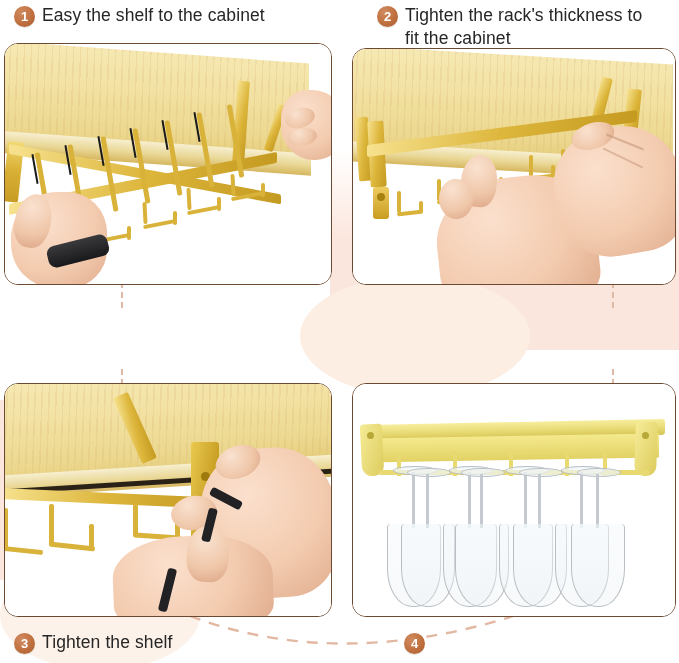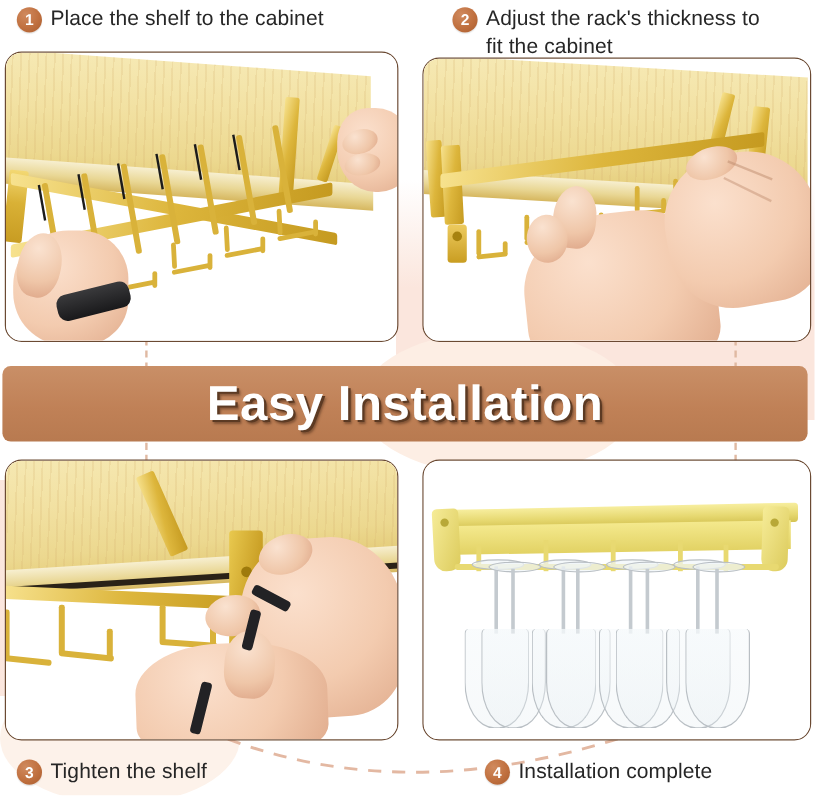--- a/index.html
+++ b/index.html
@@ -136,21 +136,21 @@
   <div class="deco-oval2"></div>
   <div class="deco-oval"></div>
 
   <div class="vtick" style="left:121px;top:282px;"></div>
   <div class="vtick" style="left:121px;top:369px;"></div>
   <div class="vtick" style="left:612px;top:282px;"></div>
   <div class="vtick" style="left:612px;top:369px;"></div>
 
   <div class="caption" style="left:14px;top:4px;width:310px;">
     <div class="badge">1</div>
-    <div class="cap-text">Place the shelf to the cabinet</div>
+    <div class="cap-text">Easy the shelf to the cabinet</div>
   </div>
 
   <div class="panel" style="left:4px;top:43px;width:326px;height:240px;">
     <div class="photo">
 
       <div class="wood" style="left:-16px;top:-4px;width:320px;height:104px;transform:skewY(4.2deg);transform-origin:left top;"></div>
       <div class="wood-edge" style="left:-16px;top:86px;width:322px;height:22px;transform:skewY(4.2deg);transform-origin:left top;"></div>
 
       <div class="gold-l" style="left:230px;top:37px;width:12px;height:82px;transform:rotate(4deg);"></div>
       <div class="gold-l" style="left:266px;top:60px;width:9px;height:48px;transform:rotate(18deg);"></div>
@@ -196,21 +196,21 @@
 
       <div class="skin" style="left:6px;top:148px;width:96px;height:96px;border-radius:48% 42% 40% 46%;"></div>
       <div class="skin2" style="left:10px;top:150px;width:36px;height:54px;border-radius:50% 50% 44% 44%;transform:rotate(12deg);"></div>
 
       <div style="position:absolute;left:42px;top:196px;width:62px;height:22px;background:linear-gradient(180deg,#3a3a3c,#19191b);border-radius:8px;transform:rotate(-14deg);"></div>
     </div>
   </div>
 
   <div class="caption" style="left:377px;top:4px;width:300px;">
     <div class="badge">2</div>
-    <div class="cap-text">Adjust the rack's thickness to
+    <div class="cap-text">Tighten the rack's thickness to
 fit the cabinet</div>
   </div>
 
   <div class="panel" style="left:352px;top:48px;width:322px;height:235px;">
     <div class="photo">
       <div class="wood" style="left:-10px;top:-4px;width:330px;height:106px;transform:skewY(3.4deg);transform-origin:left top;"></div>
       <div class="wood-edge" style="left:-10px;top:92px;width:332px;height:20px;transform:skewY(3.4deg);transform-origin:left top;"></div>
 
       <div class="gold-l" style="left:4px;top:68px;width:13px;height:64px;transform:rotate(-4deg);"></div>
       <div class="gold-l" style="left:16px;top:72px;width:16px;height:66px;transform:rotate(-3deg);"></div>
@@ -245,23 +245,20 @@
       <div class="skin2" style="left:108px;top:106px;width:36px;height:52px;border-radius:50% 50% 40% 40%;transform:rotate(6deg);"></div>
       <div class="skin2" style="left:86px;top:130px;width:34px;height:40px;border-radius:50%;transform:rotate(-4deg);"></div>
 
       <div class="skin" style="left:202px;top:78px;width:128px;height:128px;border-radius:44% 46% 34% 42%;transform:rotate(-10deg);"></div>
       <div class="skin2" style="left:218px;top:74px;width:44px;height:26px;border-radius:50%;transform:rotate(-18deg);"></div>
       <div style="position:absolute;left:252px;top:92px;width:40px;height:2px;background:rgba(190,140,110,.5);transform:rotate(22deg);"></div>
       <div style="position:absolute;left:248px;top:108px;width:44px;height:2px;background:rgba(190,140,110,.45);transform:rotate(26deg);"></div>
     </div>
   </div>
 
-  <div class="banner">
-    <div class="banner-text">Easy Installation</div>
-  </div>
 
   <div class="panel" style="left:4px;top:383px;width:326px;height:232px;">
     <div class="photo">
       <div class="wood" style="left:-12px;top:-4px;width:348px;height:106px;transform:skewY(-3.6deg);transform-origin:left top;"></div>
       <div class="wood-edge" style="left:-12px;top:92px;width:348px;height:22px;transform:skewY(-3.6deg);transform-origin:left top;"></div>
       <div style="position:absolute;left:-12px;top:106px;width:348px;height:5px;background:#2a2217;transform:skewY(-3.6deg);transform-origin:left top;"></div>
 
       <div class="gold-l" style="left:122px;top:8px;width:16px;height:72px;transform:rotate(-24deg);"></div>
       <div style="position:absolute;left:186px;top:58px;width:28px;height:98px;background:linear-gradient(100deg,#e9c94f 0%,#cfa62c 55%,#b6890f 100%);border-radius:3px;"></div>
       <div style="position:absolute;left:196px;top:88px;width:9px;height:9px;border-radius:50%;background:#9e7a0c;"></div>
@@ -363,16 +360,15 @@
     <path d="M 190 16 Q 340 72 520 14" fill="none" stroke="#e3b8a2" stroke-width="2.4" stroke-dasharray="11 9" stroke-linecap="butt"></path>
   </svg>
 
   <div class="caption" style="left:14px;top:631px;width:300px;">
     <div class="badge">3</div>
     <div class="cap-text">Tighten the shelf</div>
   </div>
 
   <div class="caption" style="left:404px;top:631px;width:270px;">
     <div class="badge">4</div>
-    <div class="cap-text">Installation complete</div>
   </div>
 
 </div>
 
 </body></html>

